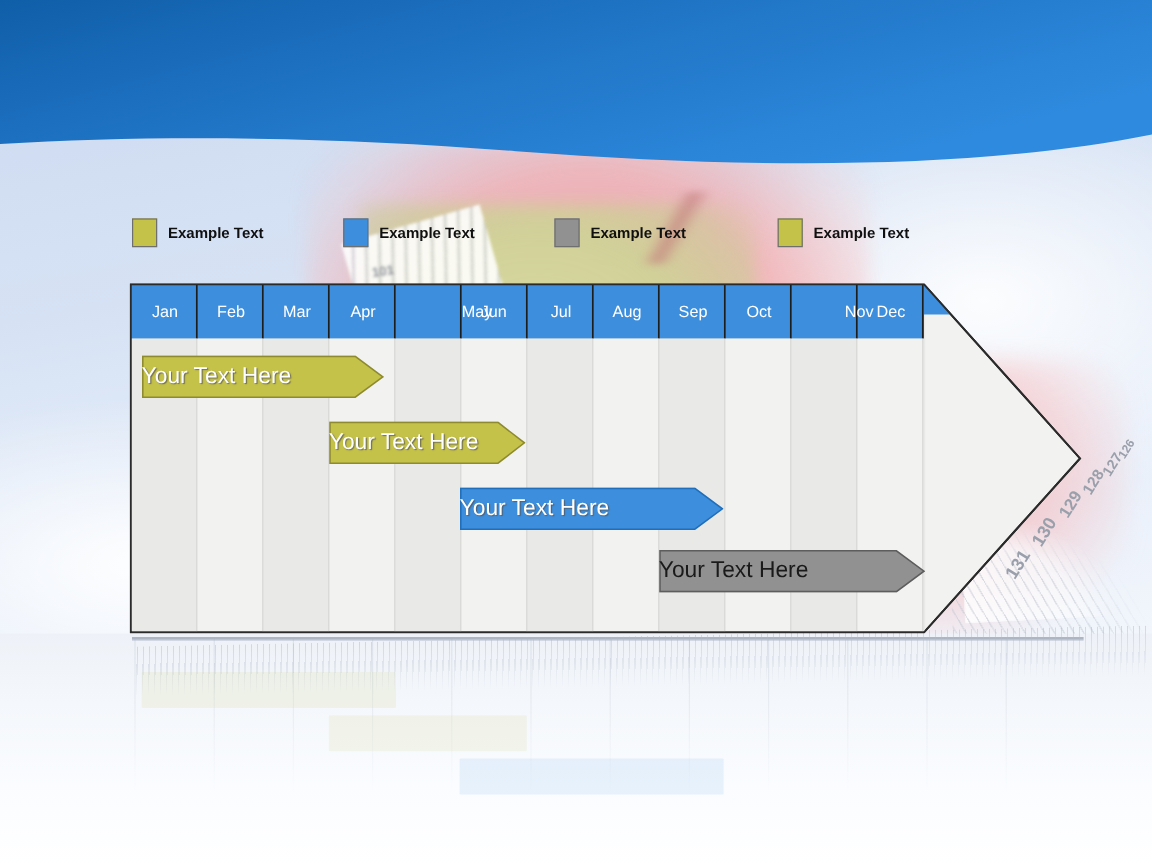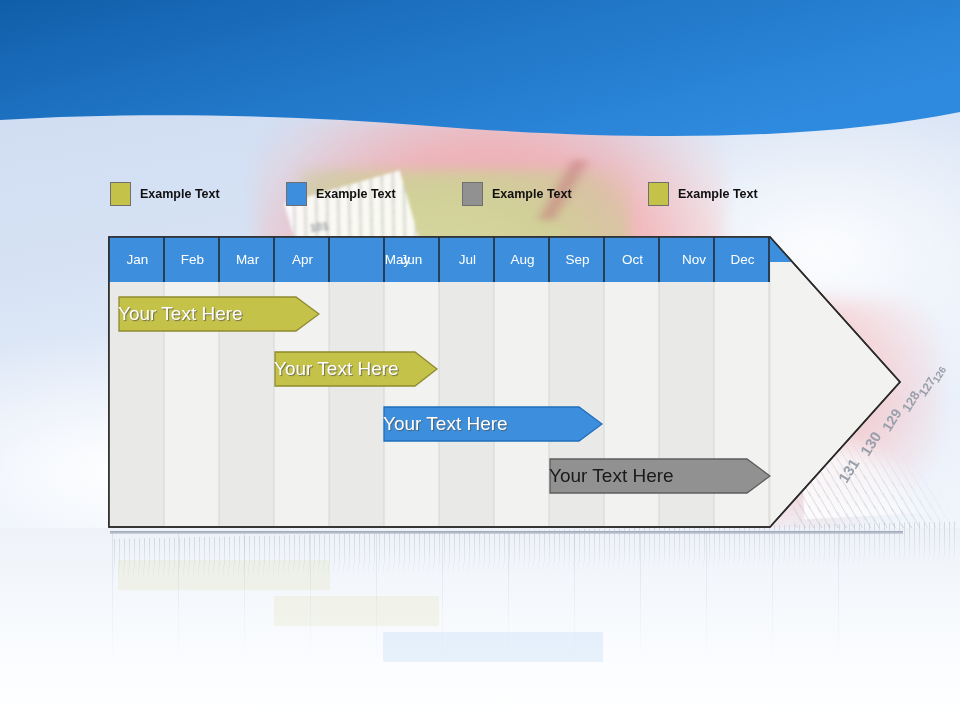--- a/index.html
+++ b/index.html
@@ -273,21 +273,21 @@
   <div class="hdr-label" style="left:110px;width:55px;">Jan</div>
   <div class="hdr-label" style="left:165px;width:55px;">Feb</div>
   <div class="hdr-label" style="left:220px;width:55px;">Mar</div>
   <div class="hdr-label" style="left:275px;width:55px;">Apr</div>
   <div class="hdr-label" style="left:330px;width:55px;padding-left:40px;">May</div>
   <div class="hdr-label" style="left:384px;width:55px;">Jun</div>
   <div class="hdr-label" style="left:440px;width:55px;">Jul</div>
   <div class="hdr-label" style="left:495px;width:55px;">Aug</div>
   <div class="hdr-label" style="left:550px;width:55px;">Sep</div>
   <div class="hdr-label" style="left:605px;width:55px;">Oct</div>
-  <div class="hdr-label" style="left:660px;width:68px;">Nov</div>
+  <div class="hdr-label" style="left:660px;width:68px;text-align:right;">Nov</div>
   <div class="hdr-label" style="left:715px;width:55px;">Dec</div>
 
   <div class="bar" style="left:118px;top:296px;width:202px;">
     <svg width="202" height="36" viewBox="0 0 202 36" preserveAspectRatio="none">
       <path d="M1,1 H178 L201,18 L178,35 H1 Z" fill="#c5c24a" stroke="#8e8b2e" stroke-width="1.3"></path>
     </svg>
     <div class="bar-text light" style="padding-right:22px;">Your  Text Here</div>
   </div>
 
   <div class="bar" style="left:274px;top:351px;width:164px;">

